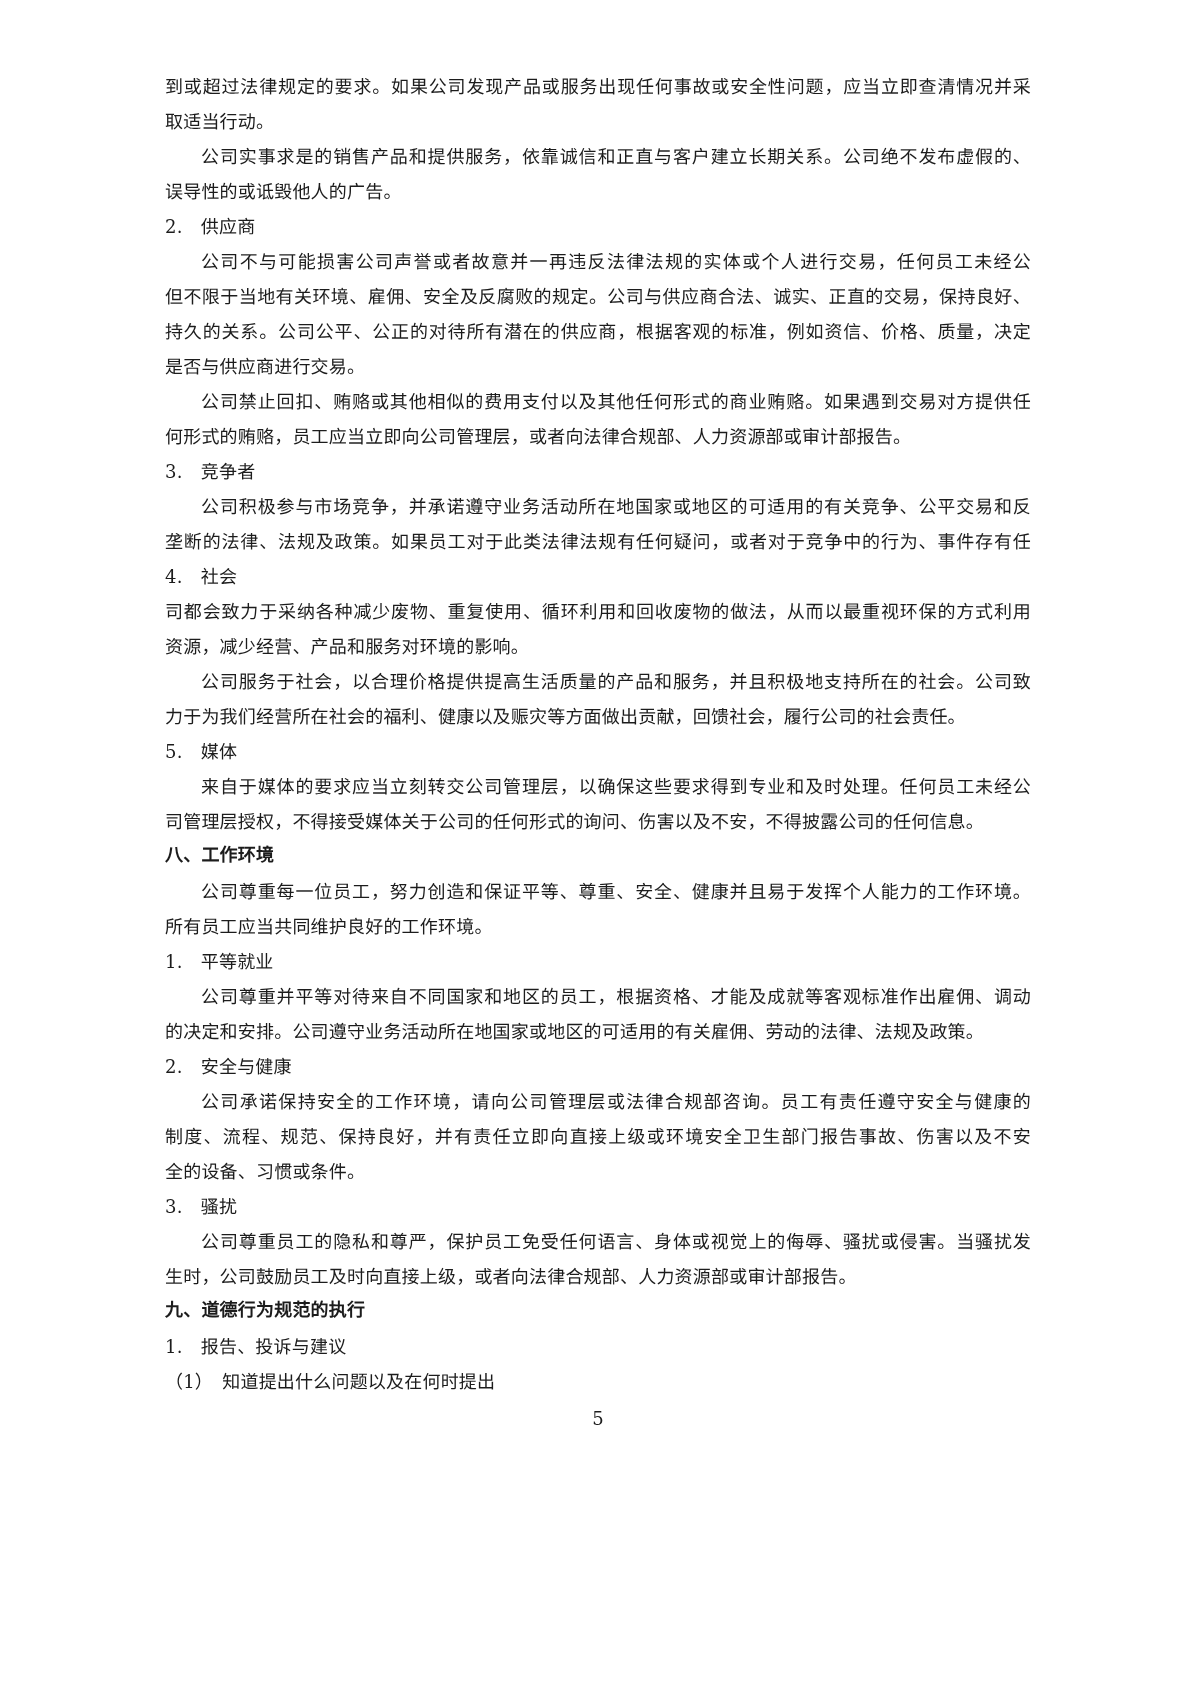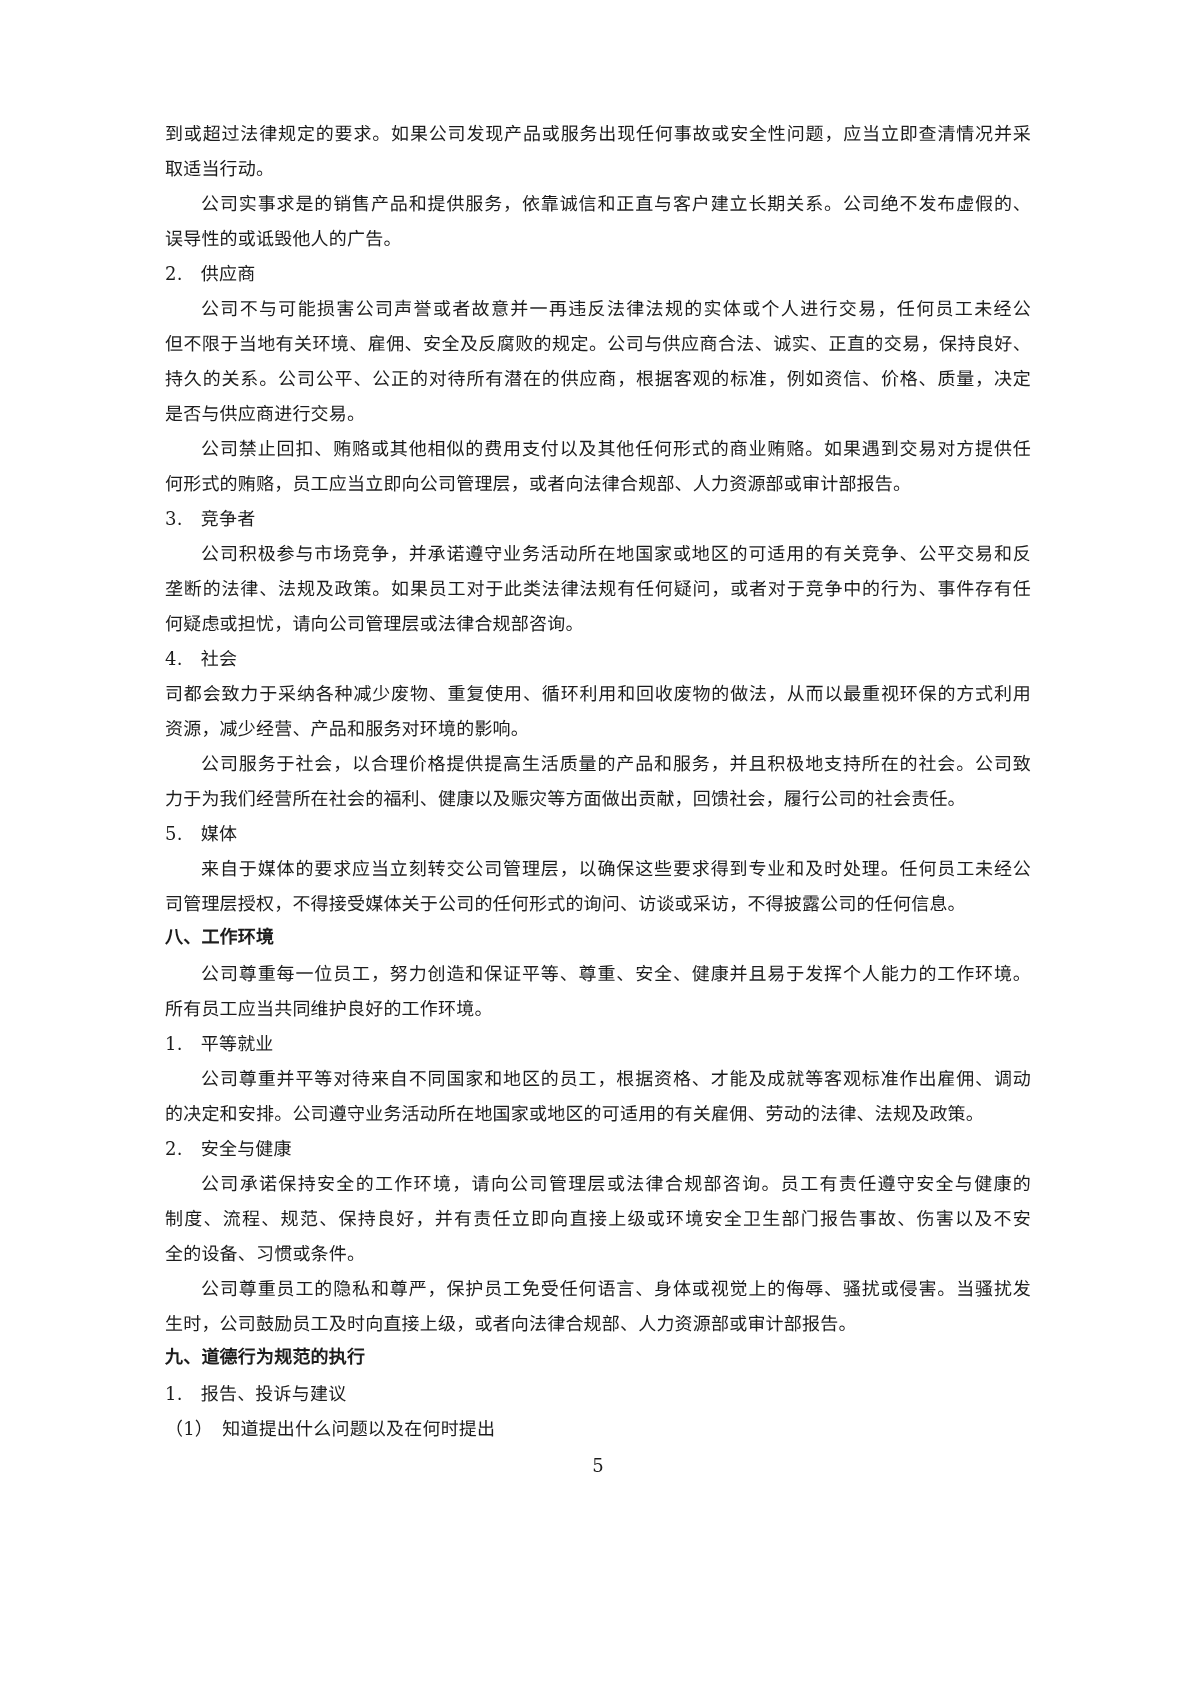--- a/index.html
+++ b/index.html
@@ -12,21 +12,21 @@
     height: 1684px;
     position: relative;
     font-family: "DejaVu Serif", "Liberation Serif", serif;
     color: #1c1c1c;
     -webkit-font-smoothing: antialiased;
   }
   .page {
     box-sizing: border-box;
     width: 1191px;
     height: 1684px;
-    padding: 116px 160px 0 165px;
+    padding: 69px 160px 0 165px;
     overflow: hidden;
   }
   .doc-body {
     font-size: 18px;
     line-height: 35px;
     letter-spacing: 0.2px;
   }
   .para { margin: 0; }
   .line {
     text-align: justify;
@@ -81,39 +81,38 @@
       <div class="para indented">
         <div class="line first">公司禁止回扣、贿赂或其他相似的费用支付以及其他任何形式的商业贿赂。如果遇到交易对方提供任</div>
         <div class="line last">何形式的贿赂，员工应当立即向公司管理层，或者向法律合规部、人力资源部或审计部报告。</div>
       </div>
       <div class="para numbered">
         <div class="line first last">3.　竞争者</div>
       </div>
       <div class="para indented">
         <div class="line first">公司积极参与市场竞争，并承诺遵守业务活动所在地国家或地区的可适用的有关竞争、公平交易和反</div>
         <div class="line">垄断的法律、法规及政策。如果员工对于此类法律法规有任何疑问，或者对于竞争中的行为、事件存有任</div>
-        <div class="line last">何疑虑或担忧，请向公司管理层或法律合规部咨询。</div>
       </div>
       <div class="para numbered">
         <div class="line first last">4.　社会</div>
       </div>
       <div class="para indented">
         <div class="line">司都会致力于采纳各种减少废物、重复使用、循环利用和回收废物的做法，从而以最重视环保的方式利用</div>
         <div class="line last">资源，减少经营、产品和服务对环境的影响。</div>
       </div>
       <div class="para indented">
         <div class="line first">公司服务于社会，以合理价格提供提高生活质量的产品和服务，并且积极地支持所在的社会。公司致</div>
         <div class="line last">力于为我们经营所在社会的福利、健康以及赈灾等方面做出贡献，回馈社会，履行公司的社会责任。</div>
       </div>
       <div class="para numbered">
         <div class="line first last">5.　媒体</div>
       </div>
       <div class="para indented">
         <div class="line first">来自于媒体的要求应当立刻转交公司管理层，以确保这些要求得到专业和及时处理。任何员工未经公</div>
-        <div class="line last">司管理层授权，不得接受媒体关于公司的任何形式的询问、访谈或采访，不得披露公司的任何信息。</div>
+        <div class="line last">司管理层授权，不得接受媒体关于公司的任何形式的询问、伤害以及不安，不得披露公司的任何信息。</div>
       </div>
       <div class="para heading">
         <div class="line first last">八、工作环境</div>
       </div>
       <div class="para indented">
         <div class="line first">公司尊重每一位员工，努力创造和保证平等、尊重、安全、健康并且易于发挥个人能力的工作环境。</div>
         <div class="line last">所有员工应当共同维护良好的工作环境。</div>
       </div>
       <div class="para numbered">
         <div class="line first last">1.　平等就业</div>
@@ -123,20 +122,23 @@
         <div class="line last">的决定和安排。公司遵守业务活动所在地国家或地区的可适用的有关雇佣、劳动的法律、法规及政策。</div>
       </div>
       <div class="para numbered">
         <div class="line first last">2.　安全与健康</div>
       </div>
       <div class="para indented">
         <div class="line first">公司承诺保持安全的工作环境，请向公司管理层或法律合规部咨询。员工有责任遵守安全与健康的</div>
         <div class="line">制度、流程、规范、保持良好，并有责任立即向直接上级或环境安全卫生部门报告事故、伤害以及不安</div>
         <div class="line last">全的设备、习惯或条件。</div>
       </div>
+      <div class="para numbered">
+        <div class="line first last">3.　骚扰</div>
+      </div>
       <div class="para indented">
         <div class="line first">公司尊重员工的隐私和尊严，保护员工免受任何语言、身体或视觉上的侮辱、骚扰或侵害。当骚扰发</div>
         <div class="line last">生时，公司鼓励员工及时向直接上级，或者向法律合规部、人力资源部或审计部报告。</div>
       </div>
       <div class="para heading">
         <div class="line first last">九、道德行为规范的执行</div>
       </div>
       <div class="para numbered">
         <div class="line first last">1.　报告、投诉与建议</div>
       </div>

